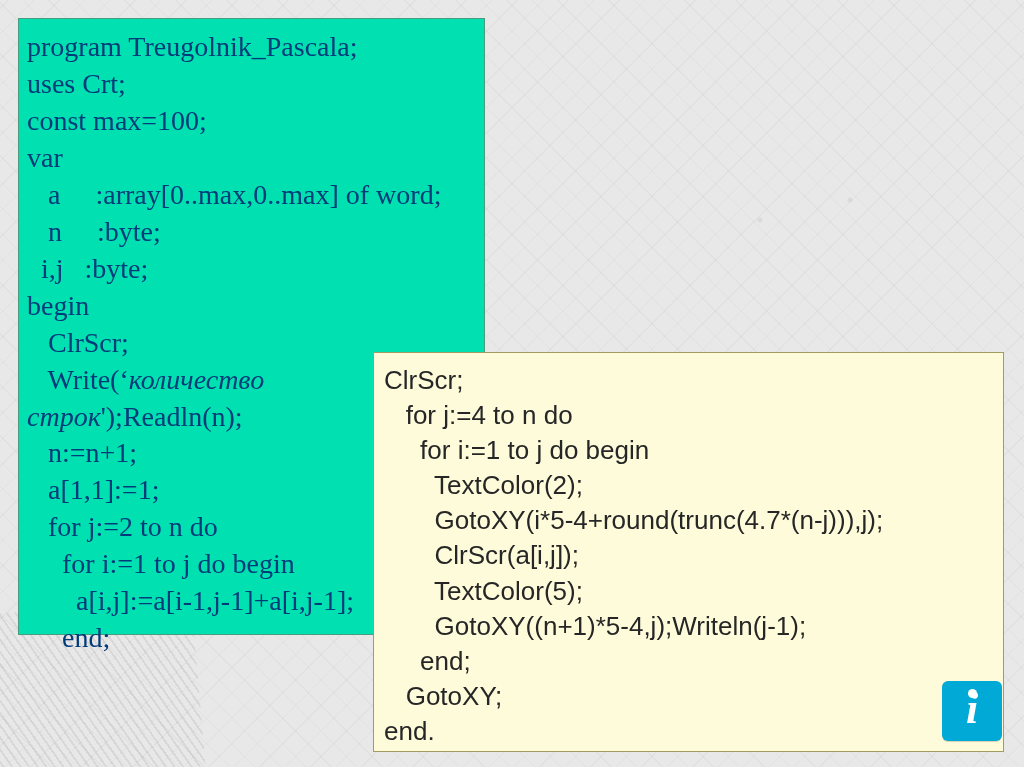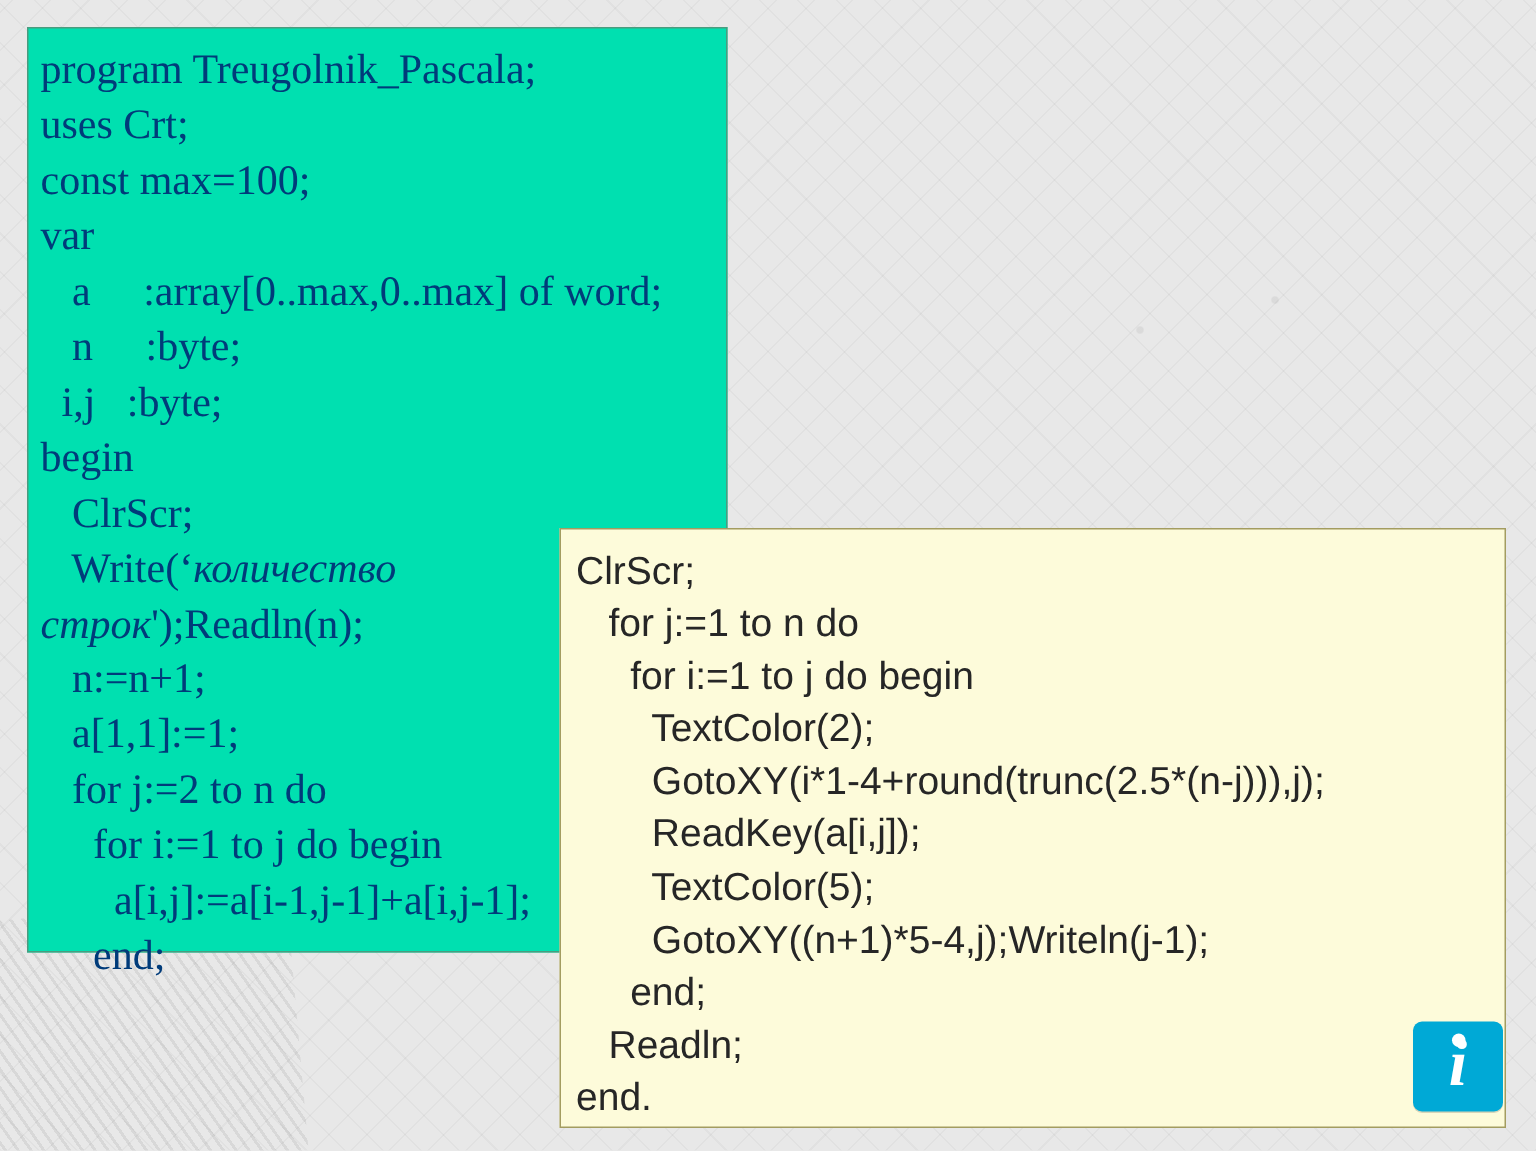--- a/index.html
+++ b/index.html
@@ -114,27 +114,27 @@
 <span><span>   Write(‘</span><span class="italic">количество</span></span>
 <span><span class="italic">строк</span><span>');Readln(n);</span></span>
 <span>   n:=n+1;</span>
 <span>   a[1,1]:=1;</span>
 <span>   for j:=2 to n do</span>
 <span>     for i:=1 to j do begin</span>
 <span>       a[i,j]:=a[i-1,j-1]+a[i,j-1];</span>
 <span>     end;</span></div>
 
 <div class="box-right"><span>ClrScr;</span>
-<span>   for j:=1 to n do</span>
+<span>   for j:=4 to n do</span>
 <span>     for i:=1 to j do begin</span>
 <span>       TextColor(2);</span>
-<span>       GotoXY(i*1-4+round(trunc(2.5*(n-j))),j);</span>
-<span>       ReadKey(a[i,j]);</span>
+<span>       GotoXY(i*5-4+round(trunc(4.7*(n-j))),j);</span>
+<span>       ClrScr(a[i,j]);</span>
 <span>       TextColor(5);</span>
 <span>       GotoXY((n+1)*5-4,j);Writeln(j-1);</span>
 <span>     end;</span>
-<span>   Readln;</span>
+<span>   GotoXY;</span>
 <span>end.</span></div>
 
 <div class="info-badge">
   <div class="dot"></div>
   <span>i</span>
 </div>
 
 </body></html>

